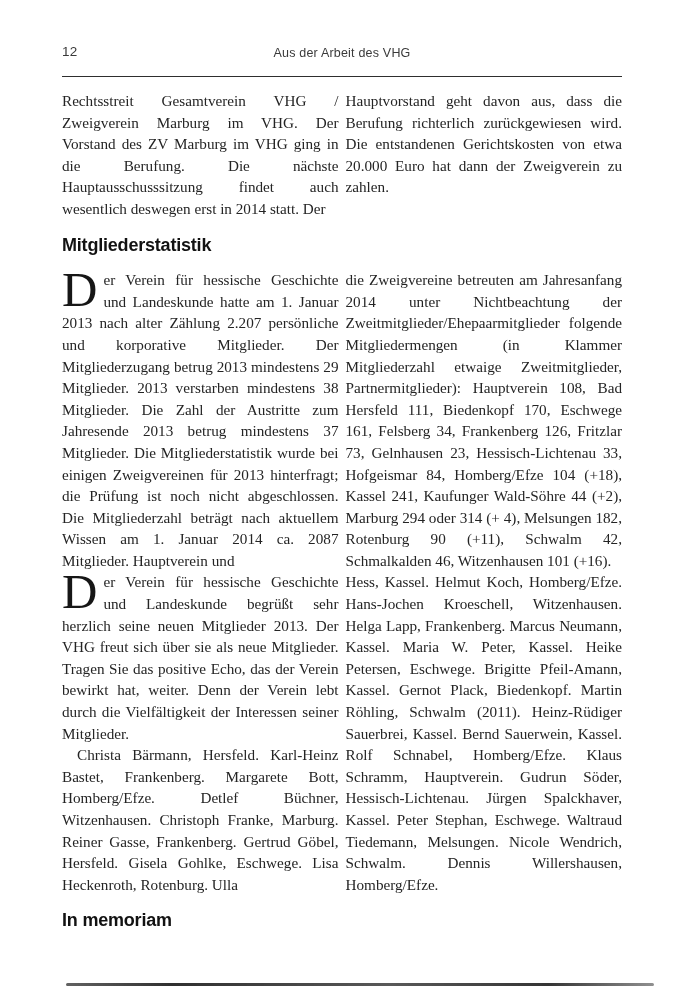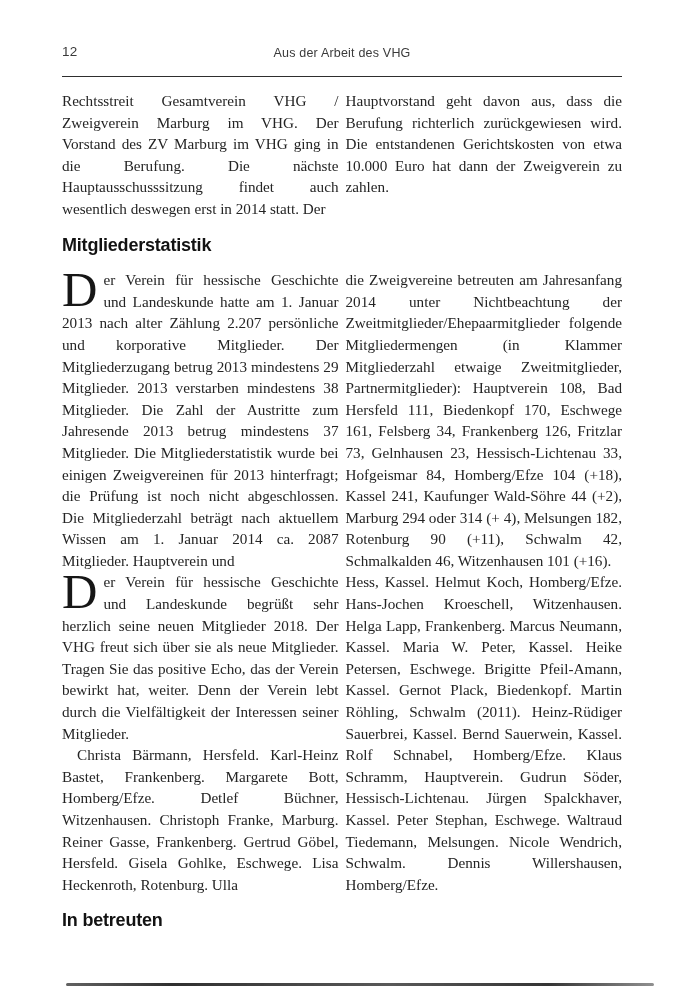--- a/index.html
+++ b/index.html
@@ -114,50 +114,50 @@
     <span class="running-head">Aus der Arbeit des VHG</span>
   </header>
 
   <div class="content">
 
     <section class="two-col intro">
       <div class="col">
         <p>Rechtsstreit Gesamtverein VHG / Zweigverein Marburg im VHG. Der Vorstand des ZV Marburg im VHG ging in die Berufung. Die nächste Hauptausschusssitzung findet auch wesentlich deswegen erst in 2014 statt. Der</p>
       </div>
       <div class="col">
-        <p>Hauptvorstand geht davon aus, dass die Berufung richterlich zurückgewiesen wird. Die entstandenen Gerichtskosten von etwa 10.000 Euro hat dann der Zweigverein zu zahlen.</p>
+        <p>Hauptvorstand geht davon aus, dass die Berufung richterlich zurückgewiesen wird. Die entstandenen Gerichtskosten von etwa 20.000 Euro hat dann der Zweigverein zu zahlen.</p>
       </div>
     </section>
 
     <section>
       <h2 class="section-heading">Mitgliederstatistik</h2>
       <div class="two-col">
         <div class="col">
           <p><span class="dropcap">D</span><span>er Verein für hessische Geschichte und Landeskunde hatte am 1. Januar 2013 nach alter Zählung 2.207 persönliche und korporative Mitglieder. Der Mitgliederzugang betrug 2013 mindestens 29 Mitglieder. 2013 verstarben mindestens 38 Mitglieder. Die Zahl der Austritte zum Jahresende 2013 betrug mindestens 37 Mitglieder. Die Mitgliederstatistik wurde bei einigen Zweigvereinen für 2013 hinterfragt; die Prüfung ist noch nicht abgeschlossen. Die Mitgliederzahl beträgt nach aktuellem Wissen am 1. Januar 2014 ca. 2087 Mitglieder. Hauptverein und</span></p>
         </div>
         <div class="col">
           <p>die Zweigvereine betreuten am Jahresanfang 2014 unter Nichtbeachtung der Zweitmitglieder/Ehepaarmitglieder folgende Mitgliedermengen (in Klammer Mitgliederzahl etwaige Zweitmitglieder, Partnermitglieder): Hauptverein 108, Bad Hersfeld 111, Biedenkopf 170, Eschwege 161, Felsberg 34, Frankenberg 126, Fritzlar 73, Gelnhausen 23, Hessisch-Lichtenau 33, Hofgeismar 84, Homberg/Efze 104 (+18), Kassel 241, Kaufunger Wald-Söhre 44 (+2), Marburg 294 oder 314 (+ 4), Melsungen 182, Rotenburg 90 (+11), Schwalm 42, Schmalkalden 46, Witzenhausen 101 (+16).</p>
         </div>
       </div>
     </section>
 
     <section>
       <div class="two-col">
         <div class="col">
-          <p><span class="dropcap">D</span><span>er Verein für hessische Geschichte und Landeskunde begrüßt sehr herzlich seine neuen Mitglieder 2018. Der VHG freut sich über sie als neue Mitglieder. Tragen Sie das positive Echo, das der Verein bewirkt hat, weiter. Denn der Verein lebt durch die Vielfältigkeit der Interessen seiner Mitglieder.</span></p>
+          <p><span class="dropcap">D</span><span>er Verein für hessische Geschichte und Landeskunde begrüßt sehr herzlich seine neuen Mitglieder 2013. Der VHG freut sich über sie als neue Mitglieder. Tragen Sie das positive Echo, das der Verein bewirkt hat, weiter. Denn der Verein lebt durch die Vielfältigkeit der Interessen seiner Mitglieder.</span></p>
           <p class="indent">Christa Bärmann, Hersfeld. Karl-Heinz Bastet, Frankenberg. Margarete Bott, Homberg/Efze. Detlef Büchner, Witzenhausen. Christoph Franke, Marburg. Reiner Gasse, Frankenberg. Gertrud Göbel, Hersfeld. Gisela Gohlke, Eschwege. Lisa Heckenroth, Rotenburg. Ulla</p>
         </div>
         <div class="col">
           <p>Hess, Kassel. Helmut Koch, Homberg/Efze. Hans-Jochen Kroeschell, Witzenhausen. Helga Lapp, Frankenberg. Marcus Neumann, Kassel. Maria W. Peter, Kassel. Heike Petersen, Eschwege. Brigitte Pfeil-Amann, Kassel. Gernot Plack, Biedenkopf. Martin Röhling, Schwalm (2011). Heinz-Rüdiger Sauerbrei, Kassel. Bernd Sauerwein, Kassel. Rolf Schnabel, Homberg/Efze. Klaus Schramm, Hauptverein. Gudrun Söder, Hessisch-Lichtenau. Jürgen Spalckhaver, Kassel. Peter Stephan, Eschwege. Waltraud Tiedemann, Melsungen. Nicole Wendrich, Schwalm. Dennis Willershausen, Homberg/Efze.</p>
         </div>
       </div>
     </section>
 
     <section>
-      <h2 class="section-heading">In betreuten</h2>
+      <h2 class="section-heading">In memoriam</h2>
 
     </section>
 
   </div>
 
   <div class="scan-edge"></div>
 
 </div>
 
 </body></html>

